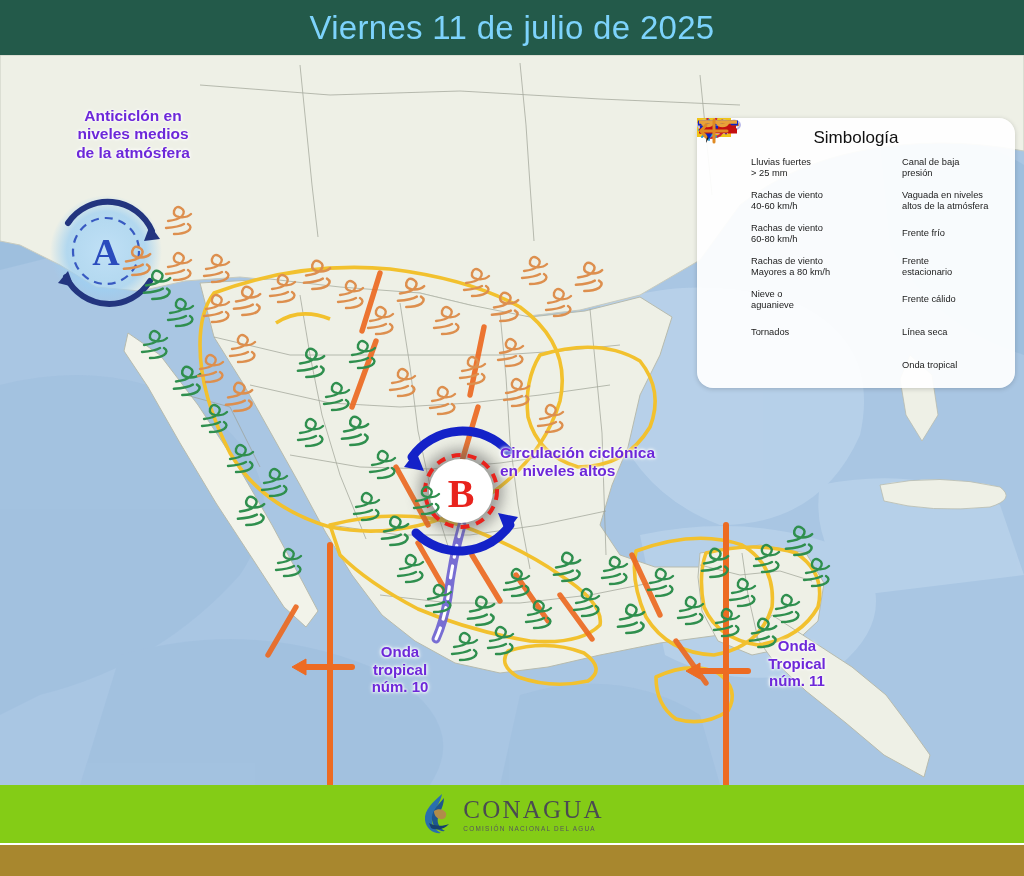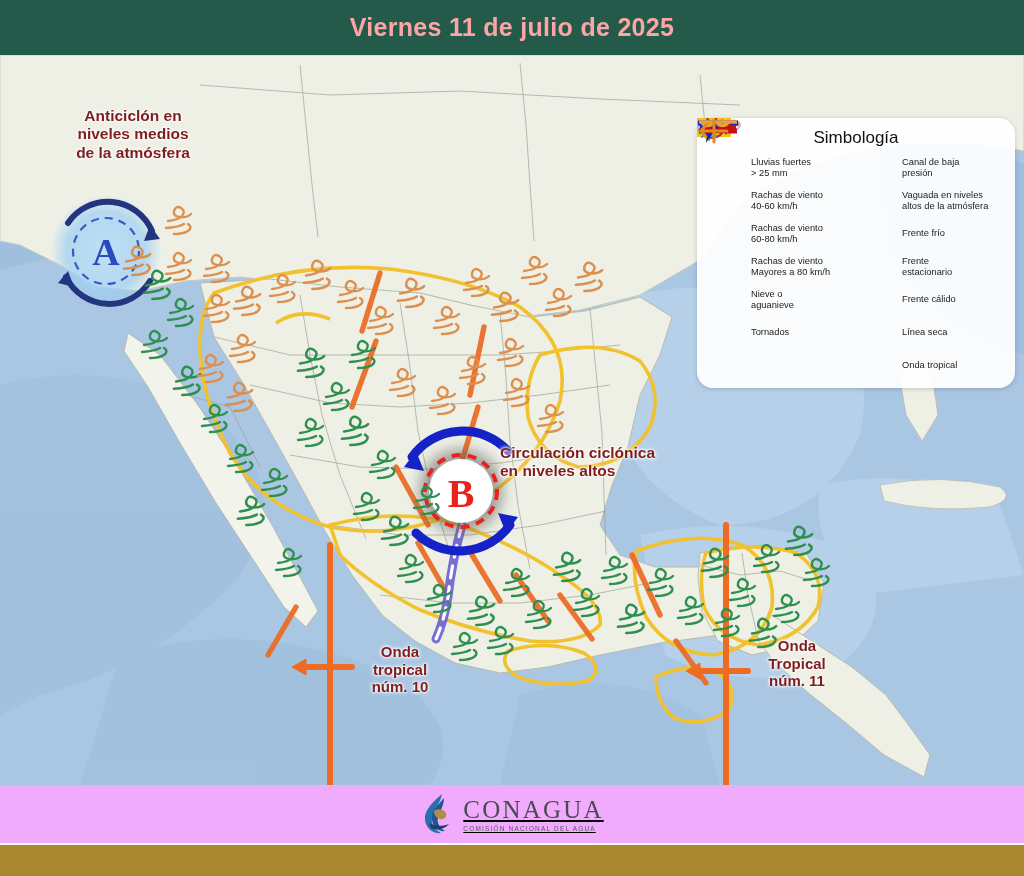--- a/index.html
+++ b/index.html
@@ -9,34 +9,34 @@
     position:relative;
   }
 
   
   .header{
     position:absolute;left:0;top:0;width:1024px;height:55px;
     background:#235a4a;
     display:flex;align-items:center;justify-content:center;
   }
   .header-title{
-    color:#fca5a5;font-size:25px;font-weight:bold;letter-spacing:.3px;
+    color:#7dd3fc;font-size:33px;font-weight:normal;letter-spacing:.3px;
     font-family:"Liberation Sans", sans-serif;
   }
 
   
   .map{
     position:absolute;left:0;top:55px;width:1024px;height:730px;
     overflow:hidden;background:#a9c6e3;
   }
   .map svg{position:absolute;left:0;top:0;}
 
   
   .annot{
-    position:absolute;color:#7f1d1d;font-weight:bold;
+    position:absolute;color:#6d28d9;font-weight:bold;
     font-family:"Liberation Sans", sans-serif;
     line-height:1.18;text-align:center;
     text-shadow:0 0 3px #fff,0 0 3px #fff,0 0 5px #fff;
     pointer-events:none;white-space:pre-line;
   }
   #an-anticiclon{left:38px;top:52px;width:190px;font-size:15.5px;}
   #an-ciclonica{left:500px;top:389px;width:178px;font-size:15.5px;text-align:left;}
   #an-vaguada{left:452px;top:440px;width:110px;font-size:15.5px;}
   #an-onda10{left:345px;top:588px;width:110px;font-size:15px;}
   #an-onda11{left:742px;top:582px;width:110px;font-size:15px;}
@@ -62,22 +62,22 @@
     width:46px;min-width:46px;height:26px;
     display:flex;align-items:center;justify-content:center;
   }
   .leg-txt{
     font-size:9.3px;color:#1b1b1b;line-height:1.22;
     font-family:"Liberation Sans", sans-serif;white-space:pre-line;
   }
 
   
   .footer{
-    position:absolute;left:0;top:785px;width:1024px;height:58px;background:#f0abfc;
-    display:flex;align-items:center;justify-content:center;gap:9px;text-decoration:underline;
+    position:absolute;left:0;top:785px;width:1024px;height:58px;background:#84cc16;
+    display:flex;align-items:center;justify-content:center;gap:9px;
   }
   .logo-mark{width:34px;height:42px;}
   .logo-text{display:flex;flex-direction:column;justify-content:center;}
   .logo-name{
     font-size:25px;letter-spacing:2.2px;color:#4a4a52;font-weight:normal;
     font-family:"Liberation Serif", serif;line-height:1;
   }
   .logo-sub{
     font-size:6.4px;letter-spacing:1.25px;color:#55555d;margin-top:3px;
     font-family:"Liberation Sans", sans-serif;

